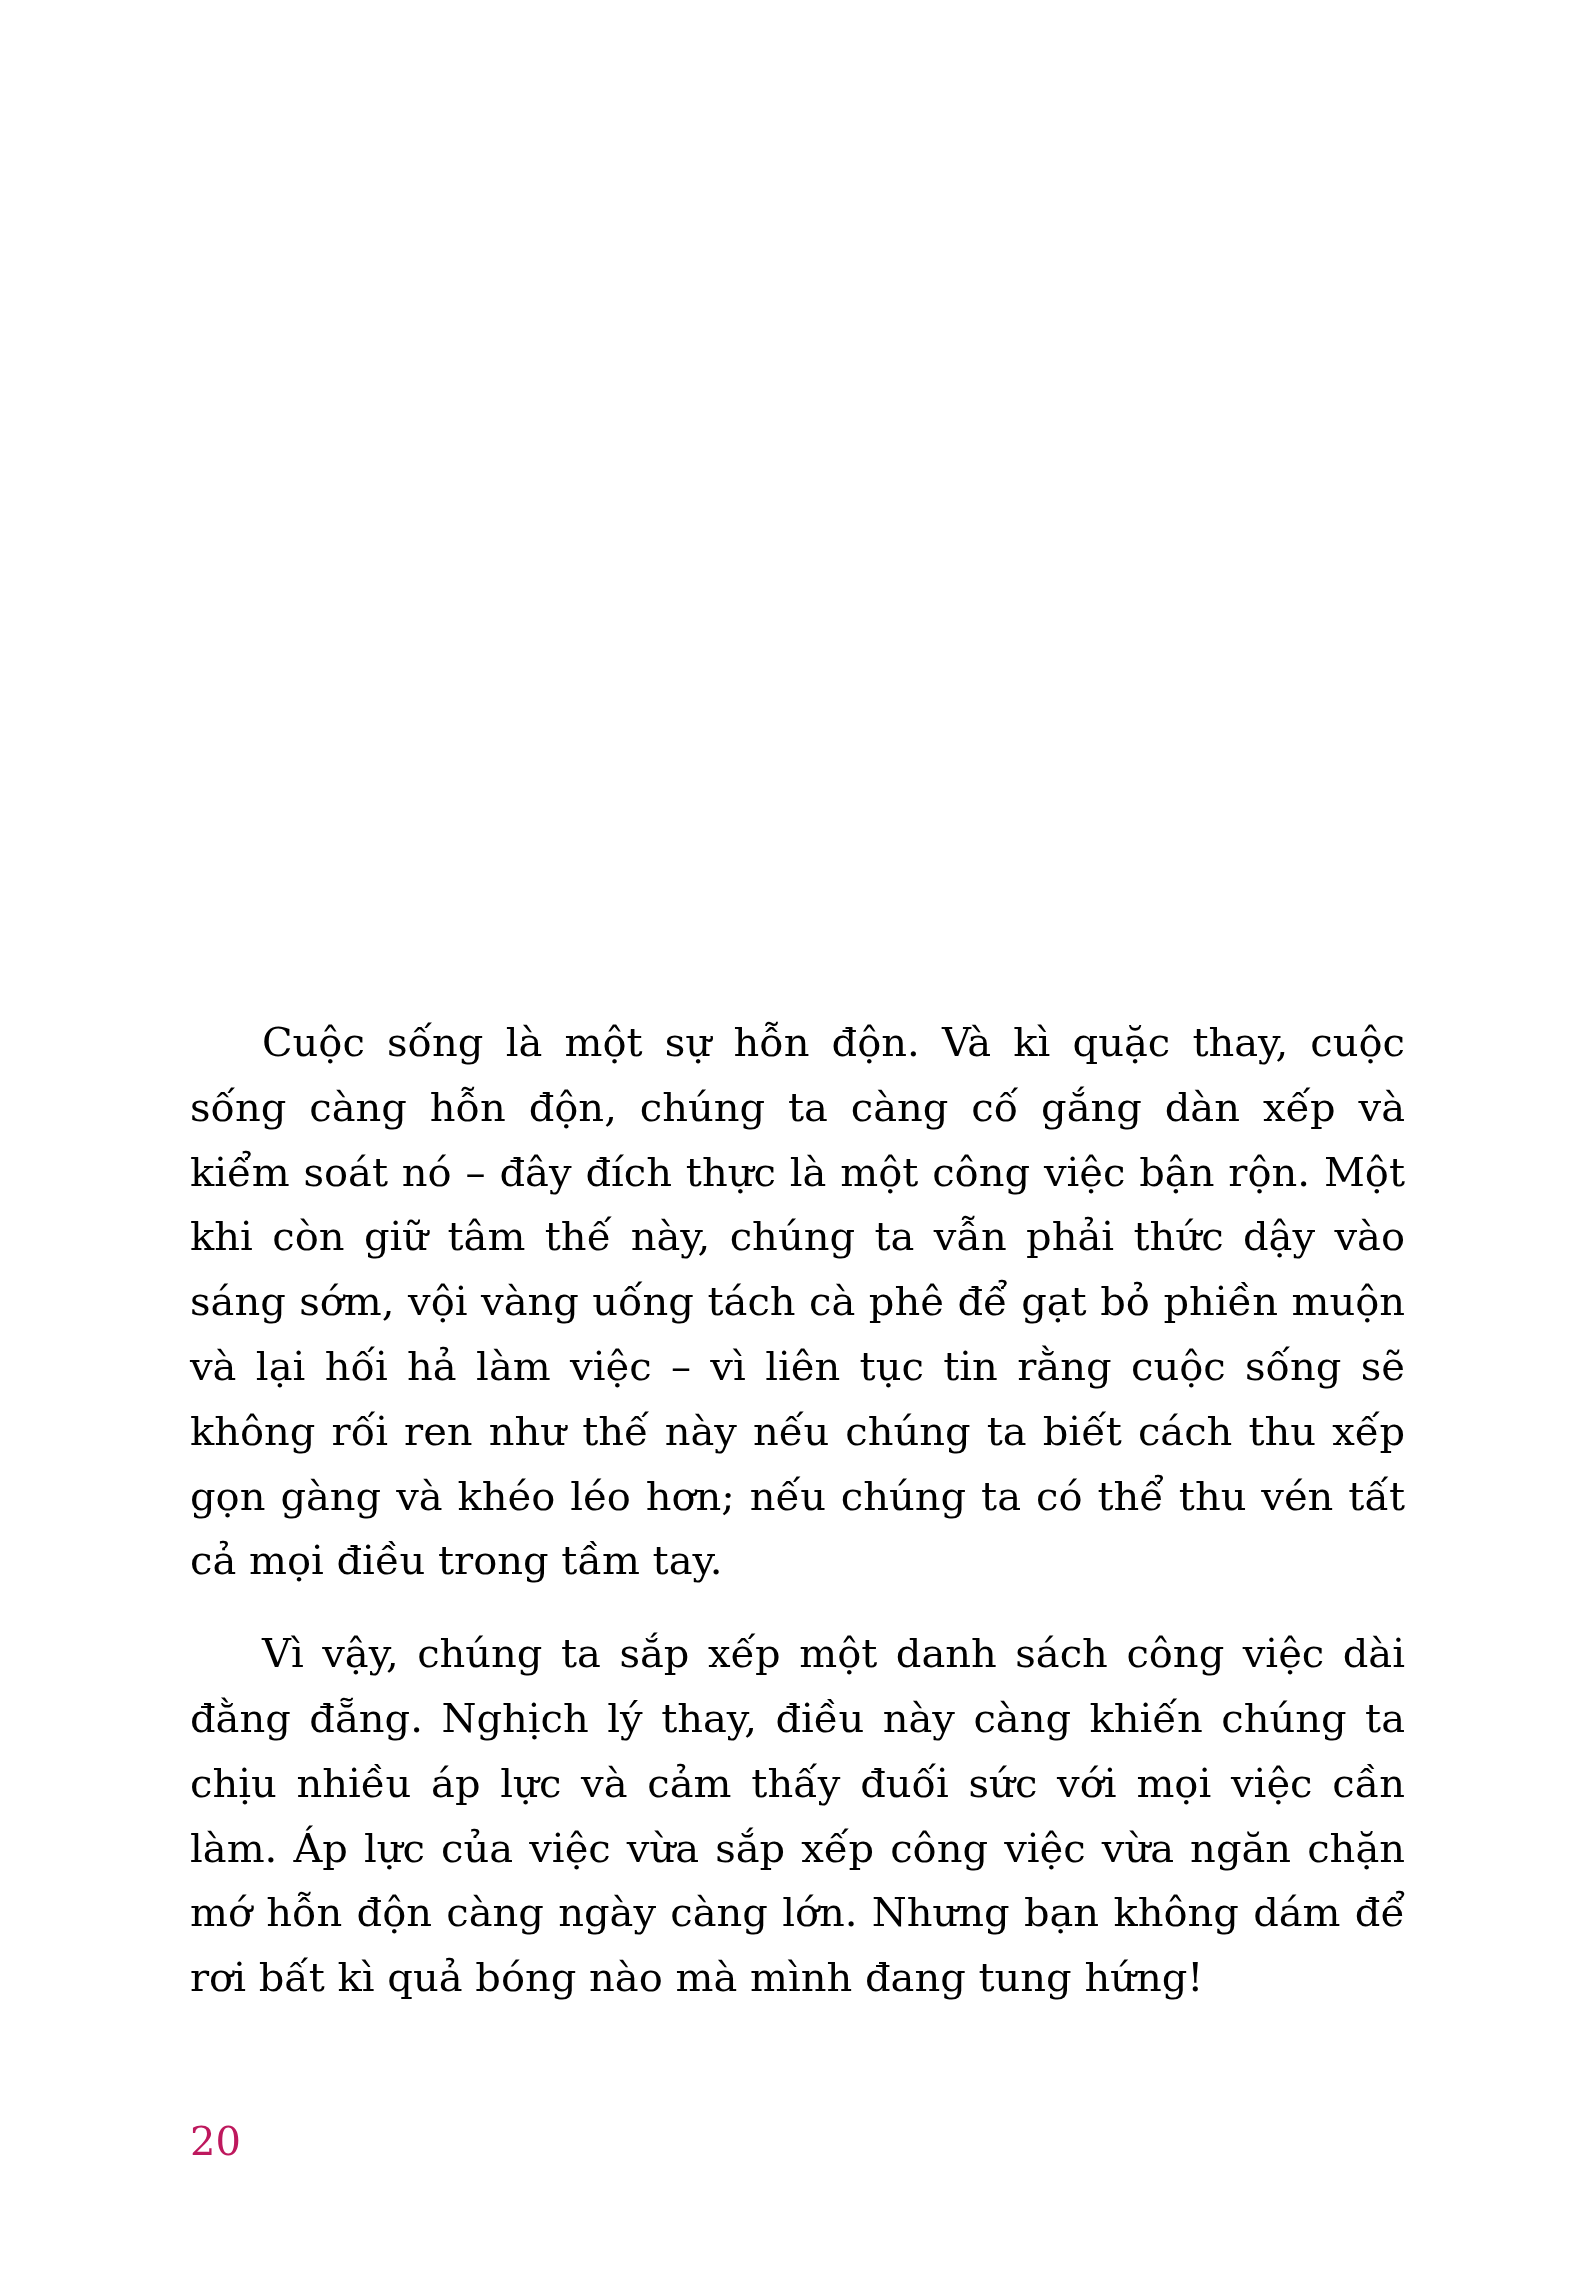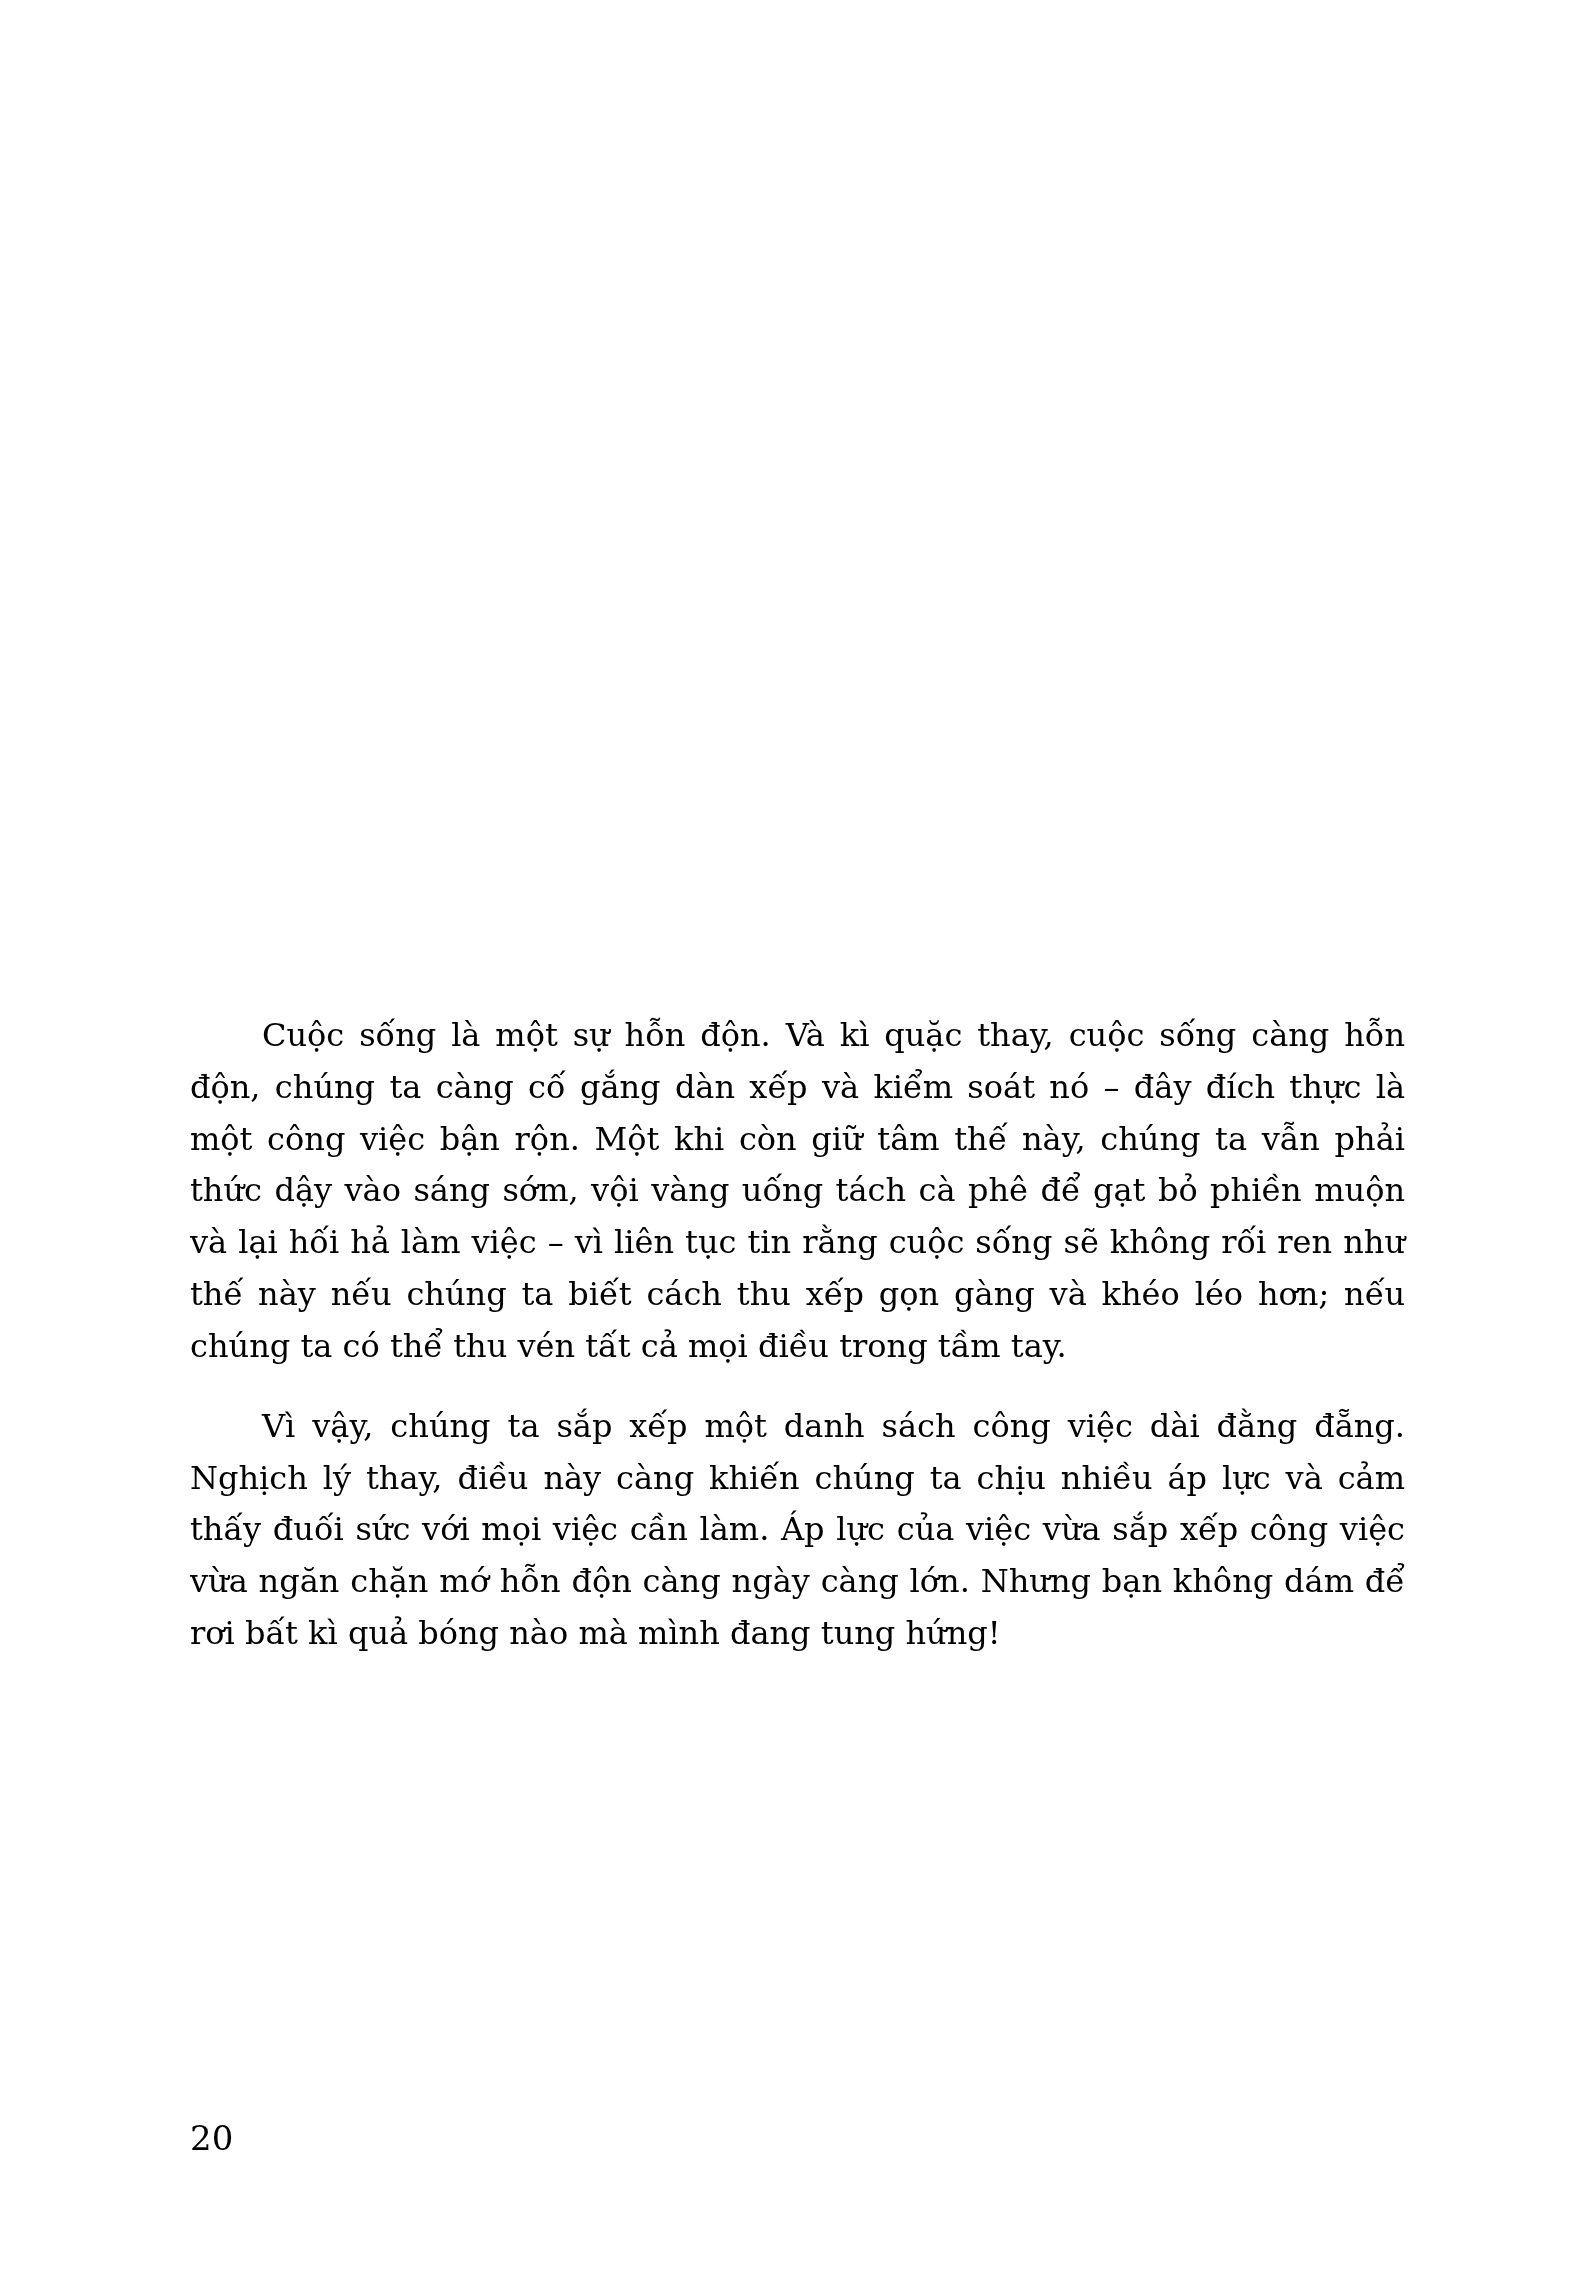--- a/index.html
+++ b/index.html
@@ -34,40 +34,40 @@
     letter-spacing: -1px;
     color: #000000;
     white-space: nowrap;
   }
   .body-text {
     position: absolute;
     left: 0;
     top: 1010px;
     width: 1215px;
     font-family: "DejaVu Serif", serif;
-    font-size: 32px;
+    font-size: 40px;
     line-height: 1.62;
     color: #000000;
     text-align: justify;
     text-justify: inter-word;
   }
   .body-text p {
     margin: 0 0 28px 0;
     text-indent: 72px;
   }
   .body-text p:last-child {
     margin-bottom: 0;
   }
   .page-number {
     position: absolute;
     left: 190px;
     top: 2118px;
     font-family: "DejaVu Serif", serif;
-    font-size: 34px;
-    color: #000000;
+    font-size: 40px;
+    color: #be185d;
   }
 </style>
 </head>
 <body>
 
 <div class="page">
   <div class="content">
 
 
     <div class="body-text">

